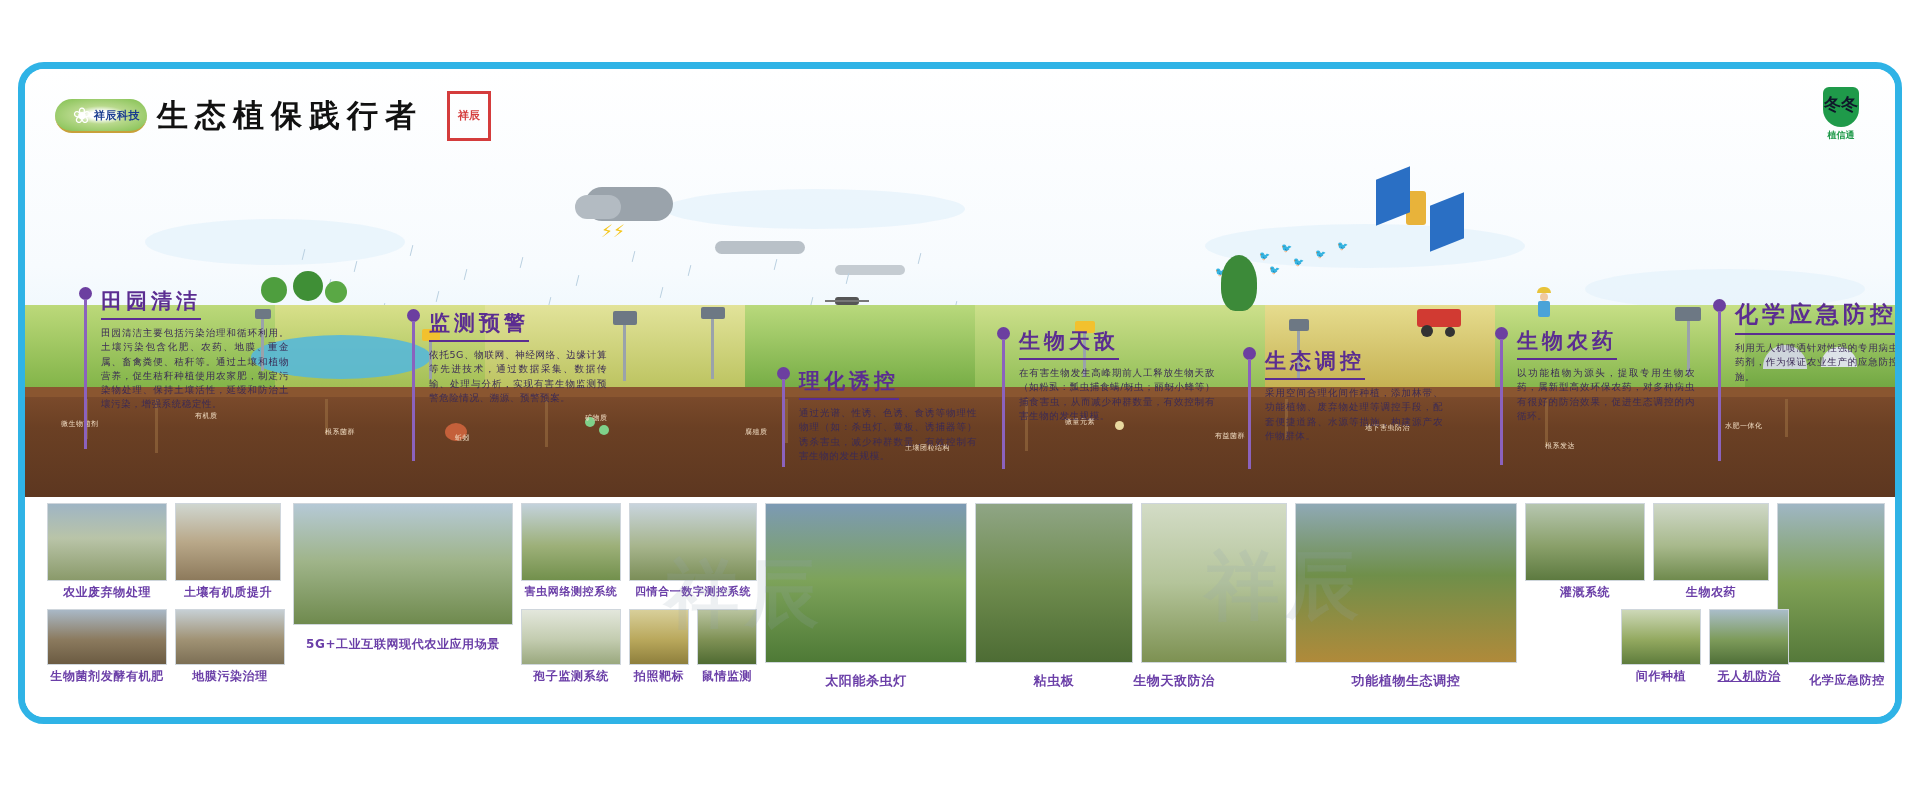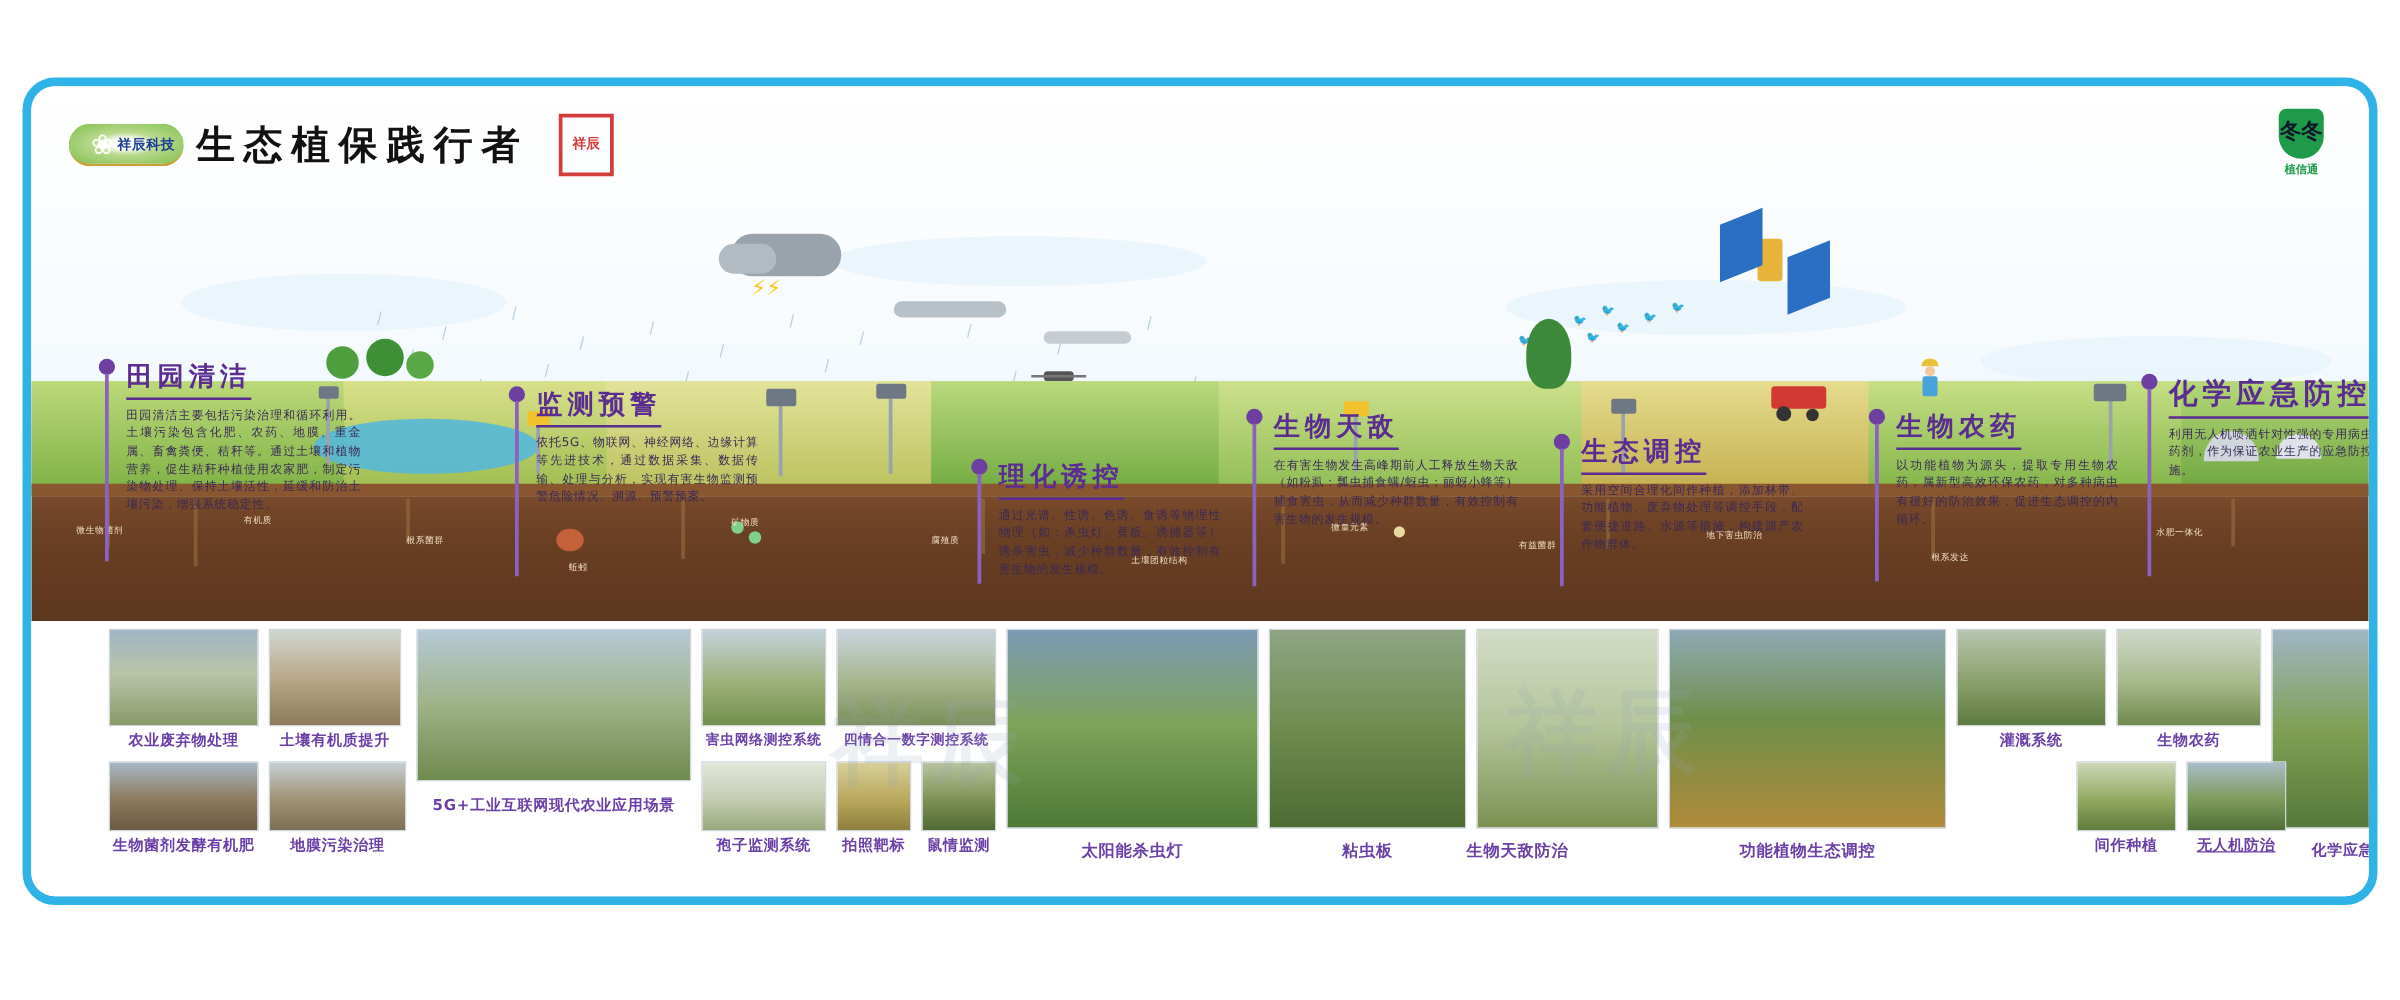--- a/index.html
+++ b/index.html
@@ -134,21 +134,21 @@
   }
   .bird { position: absolute; color: #2b2b2b; font-size: 9px; }
   .pole { position: absolute; background: #9aa2ab; width: 3px; }
   .polehead { position: absolute; background: #6d7884; border-radius: 2px; }
 
   
   #gallery {
     position: absolute; left: 0; top: 428px; width: 100%; height: 234px;
     background: #ffffff; padding: 8px 22px 0 22px;
   }
-  .gcell { position: absolute; margin-left: 40px; }
+  .gcell { position: absolute; }
   .gimg {
     width: 100%; border: 1px solid #cfd6dc; display: block;
     background-size: cover; background-position: center;
   }
   .gcap {
     text-align: center; font-size: 12.5px; font-weight: bold;
     color: #6b3fa8; letter-spacing: .6px; margin-top: 3px;
     white-space: nowrap; font-family: "DejaVu Sans", sans-serif;
   }
   .wm {
@@ -383,21 +383,21 @@
       <div class="root" style="left:1760px;top:2px;width:3px;height:38px;"></div>
 
       <div class="bug" style="left:420px;top:26px;width:22px;height:18px;background:#c4603a;"></div>
       <div class="bug" style="left:560px;top:20px;width:10px;height:10px;background:#7fd18a;"></div>
       <div class="bug" style="left:574px;top:28px;width:10px;height:10px;background:#7fd18a;"></div>
       <div class="bug" style="left:1090px;top:24px;width:9px;height:9px;background:#e8d9a0;"></div>
 
       <span class="soil-label" style="left:36px;top:22px;">微生物菌剂</span>
       <span class="soil-label" style="left:170px;top:14px;">有机质</span>
       <span class="soil-label" style="left:300px;top:30px;">根系菌群</span>
-      <span class="soil-label" style="left:430px;top:52px;">蚯蚓</span>
+      <span class="soil-label" style="left:430px;top:36px;">蚯蚓</span>
       <span class="soil-label" style="left:560px;top:16px;">矿物质</span>
       <span class="soil-label" style="left:720px;top:30px;">腐殖质</span>
       <span class="soil-label" style="left:880px;top:46px;">土壤团粒结构</span>
       <span class="soil-label" style="left:1040px;top:20px;text-align:right;">微量元素</span>
       <span class="soil-label" style="left:1190px;top:34px;">有益菌群</span>
       <span class="soil-label" style="left:1340px;top:26px;">地下害虫防治</span>
       <span class="soil-label" style="left:1520px;top:44px;">根系发达</span>
       <span class="soil-label" style="left:1700px;top:24px;">水肥一体化</span>
     </div>
   </div>

